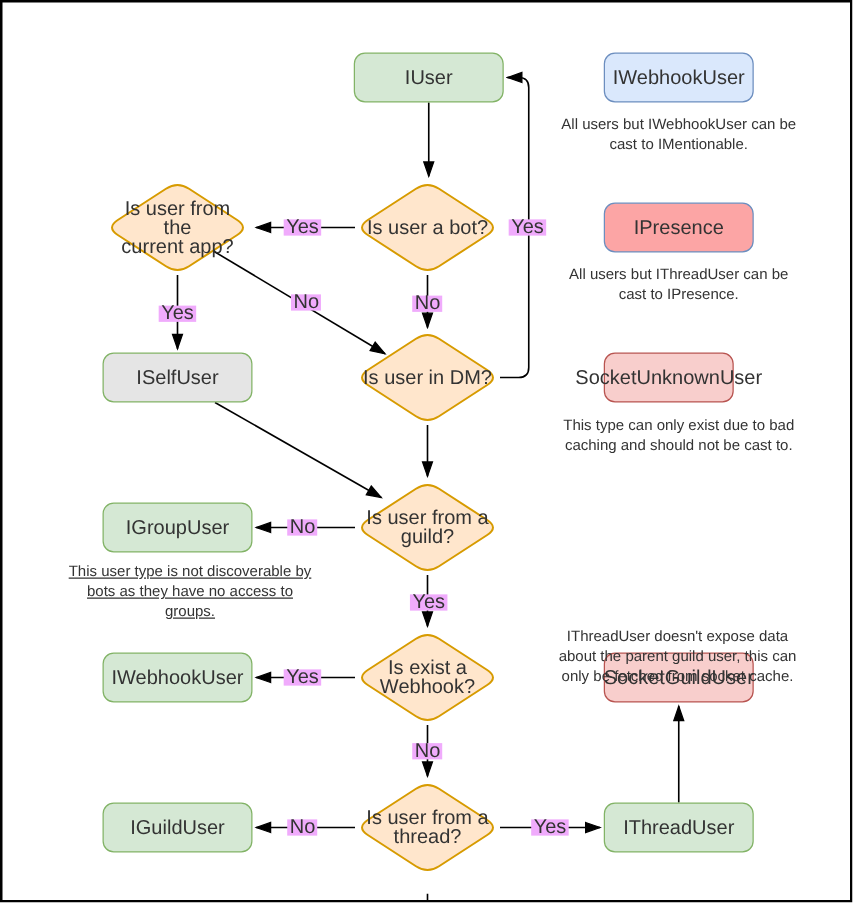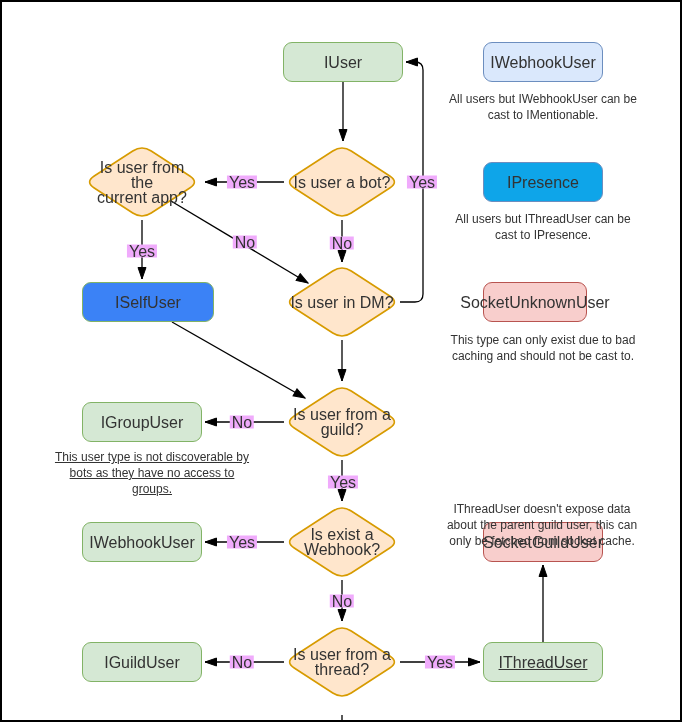--- a/index.html
+++ b/index.html
@@ -87,24 +87,24 @@
         </svg>
         <span class="label">Is user a bot?</span>
       </div>
       <div class="node diamond" style="left: 82px; top: 142px; width: 116px; height: 76px;">
         <svg width="116" height="76" class="shape">
           <path d="M48.77342372106014,6.989181093346928 Q58,1 67.22657627893986,6.989181093346928 L105.77342372106014,32.01081890665307 Q115,38 105.77342372106014,43.98918109334693 L67.22657627893986,69.01081890665307 Q58,75 48.77342372106014,69.01081890665307 L10.226576278939861,43.98918109334693 Q1,38 10.226576278939861,32.01081890665307 Z" fill="#ffe6cc" stroke="#d79b00" stroke-width="1.6" stroke-linejoin="round"></path>
         </svg>
         <span class="label">Is user from the
 current app?</span>
       </div>
-      <div class="node rect" style="left: 481px; top: 160px; width: 120px; height: 40px; background: #0ea5e9; border-color: rgb(108, 142, 191); align-items: center;">
+      <div class="node rect" style="left: 481px; top: 160px; width: 120px; height: 40px; background: #fca5a5; border-color: rgb(108, 142, 191); align-items: center;">
         <span class="label">IPresence</span>
       </div>
-      <div class="node rect" style="left: 80px; top: 280px; width: 132px; height: 40px; background: #3b82f6; border-color: rgb(130, 179, 102);">
+      <div class="node rect" style="left: 80px; top: 280px; width: 120px; height: 40px; background: #e5e5e5; border-color: rgb(130, 179, 102);">
         <span class="label">ISelfUser</span>
       </div>
       <div class="node diamond" style="left: 282px; top: 262px; width: 116px; height: 76px;">
         <svg width="116" height="76" class="shape">
           <path d="M48.77342372106014,6.989181093346928 Q58,1 67.22657627893986,6.989181093346928 L105.77342372106014,32.01081890665307 Q115,38 105.77342372106014,43.98918109334693 L67.22657627893986,69.01081890665307 Q58,75 48.77342372106014,69.01081890665307 L10.226576278939861,43.98918109334693 Q1,38 10.226576278939861,32.01081890665307 Z" fill="#ffe6cc" stroke="#d79b00" stroke-width="1.6" stroke-linejoin="round"></path>
         </svg>
         <span class="label">Is user in DM?</span>
       </div>
       <div class="node rect" style="left: 481px; top: 280px; width: 104px; height: 40px; background: rgb(248, 206, 204); border-color: rgb(184, 84, 80);">
         <span class="label">SocketUnknownUser</span>
@@ -135,21 +135,21 @@
       <div class="node rect" style="left: 80px; top: 640px; width: 120px; height: 40px; background: rgb(213, 232, 212); border-color: rgb(130, 179, 102);">
         <span class="label">IGuildUser</span>
       </div>
       <div class="node diamond" style="left: 282px; top: 622px; width: 116px; height: 76px;">
         <svg width="116" height="76" class="shape">
           <path d="M48.77342372106014,6.989181093346928 Q58,1 67.22657627893986,6.989181093346928 L105.77342372106014,32.01081890665307 Q115,38 105.77342372106014,43.98918109334693 L67.22657627893986,69.01081890665307 Q58,75 48.77342372106014,69.01081890665307 L10.226576278939861,43.98918109334693 Q1,38 10.226576278939861,32.01081890665307 Z" fill="#ffe6cc" stroke="#d79b00" stroke-width="1.6" stroke-linejoin="round"></path>
         </svg>
         <span class="label">Is user from a
 thread?</span>
       </div>
-      <div class="node rect" style="left: 481px; top: 640px; width: 120px; height: 40px; background: rgb(213, 232, 212); border-color: rgb(130, 179, 102); text-decoration: underline;">
+      <div class="node rect" style="left: 481px; top: 640px; width: 120px; height: 40px; background: rgb(213, 232, 212); border-color: rgb(130, 179, 102);">
         <span class="label">IThreadUser</span>
       </div>
       <div class="edge-label" style="left: 240px; top: 180px;">Yes</div>
       <div class="edge-label" style="left: 340px; top: 241px;">No</div>
       <div class="edge-label" style="left: 420px; top: 180px;">Yes</div>
       <div class="edge-label" style="left: 140px; top: 249px;">Yes</div>
       <div class="edge-label" style="left: 243px; top: 240px;">No</div>
       <div class="edge-label" style="left: 240px; top: 420px;">No</div>
       <div class="edge-label" style="left: 341px; top: 480px;">Yes</div>
       <div class="edge-label" style="left: 240px; top: 540px;">Yes</div>

